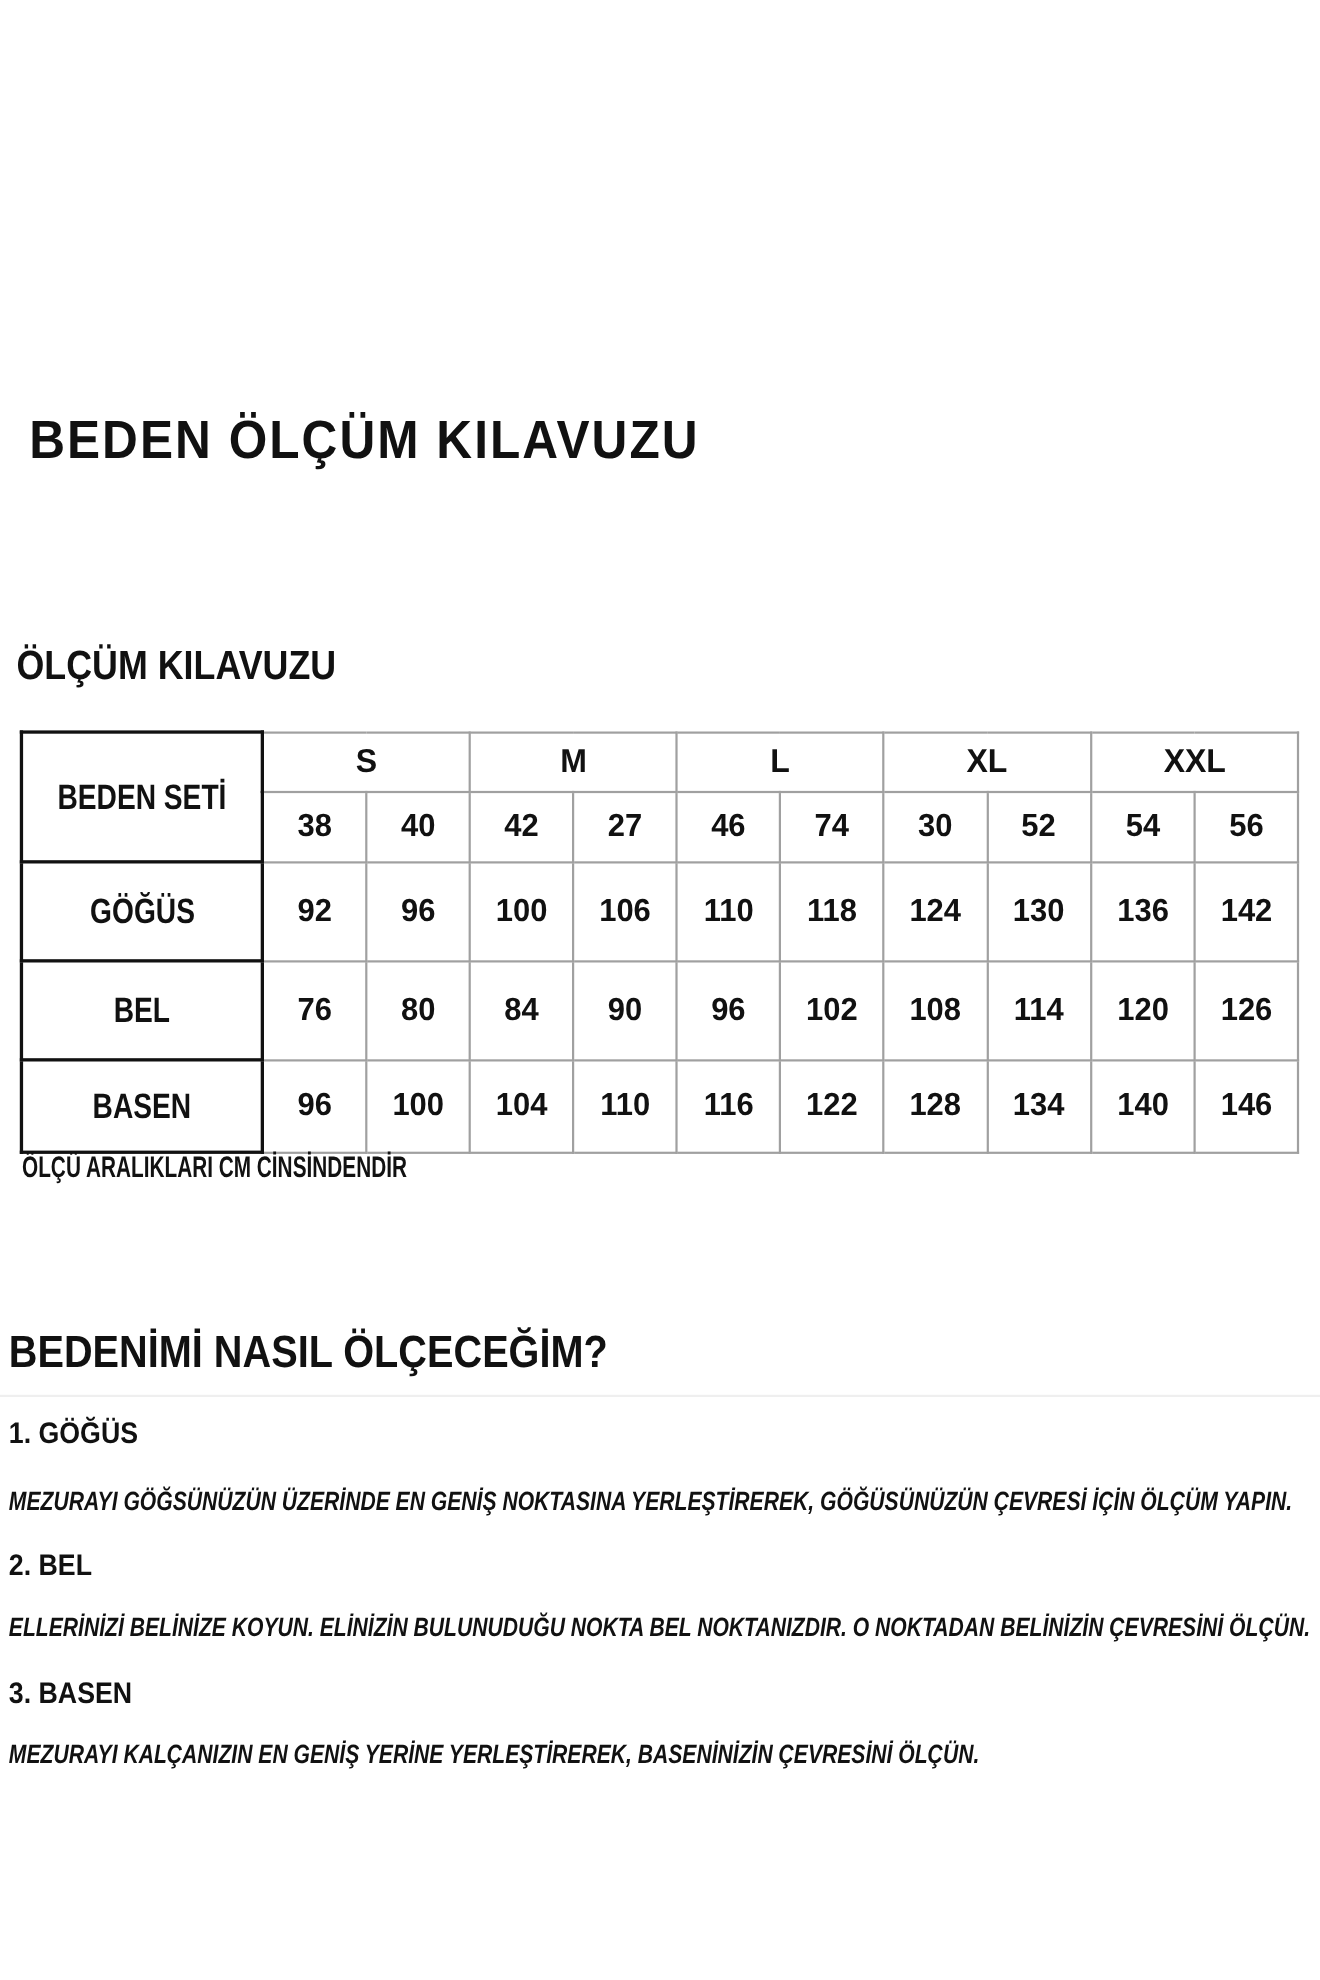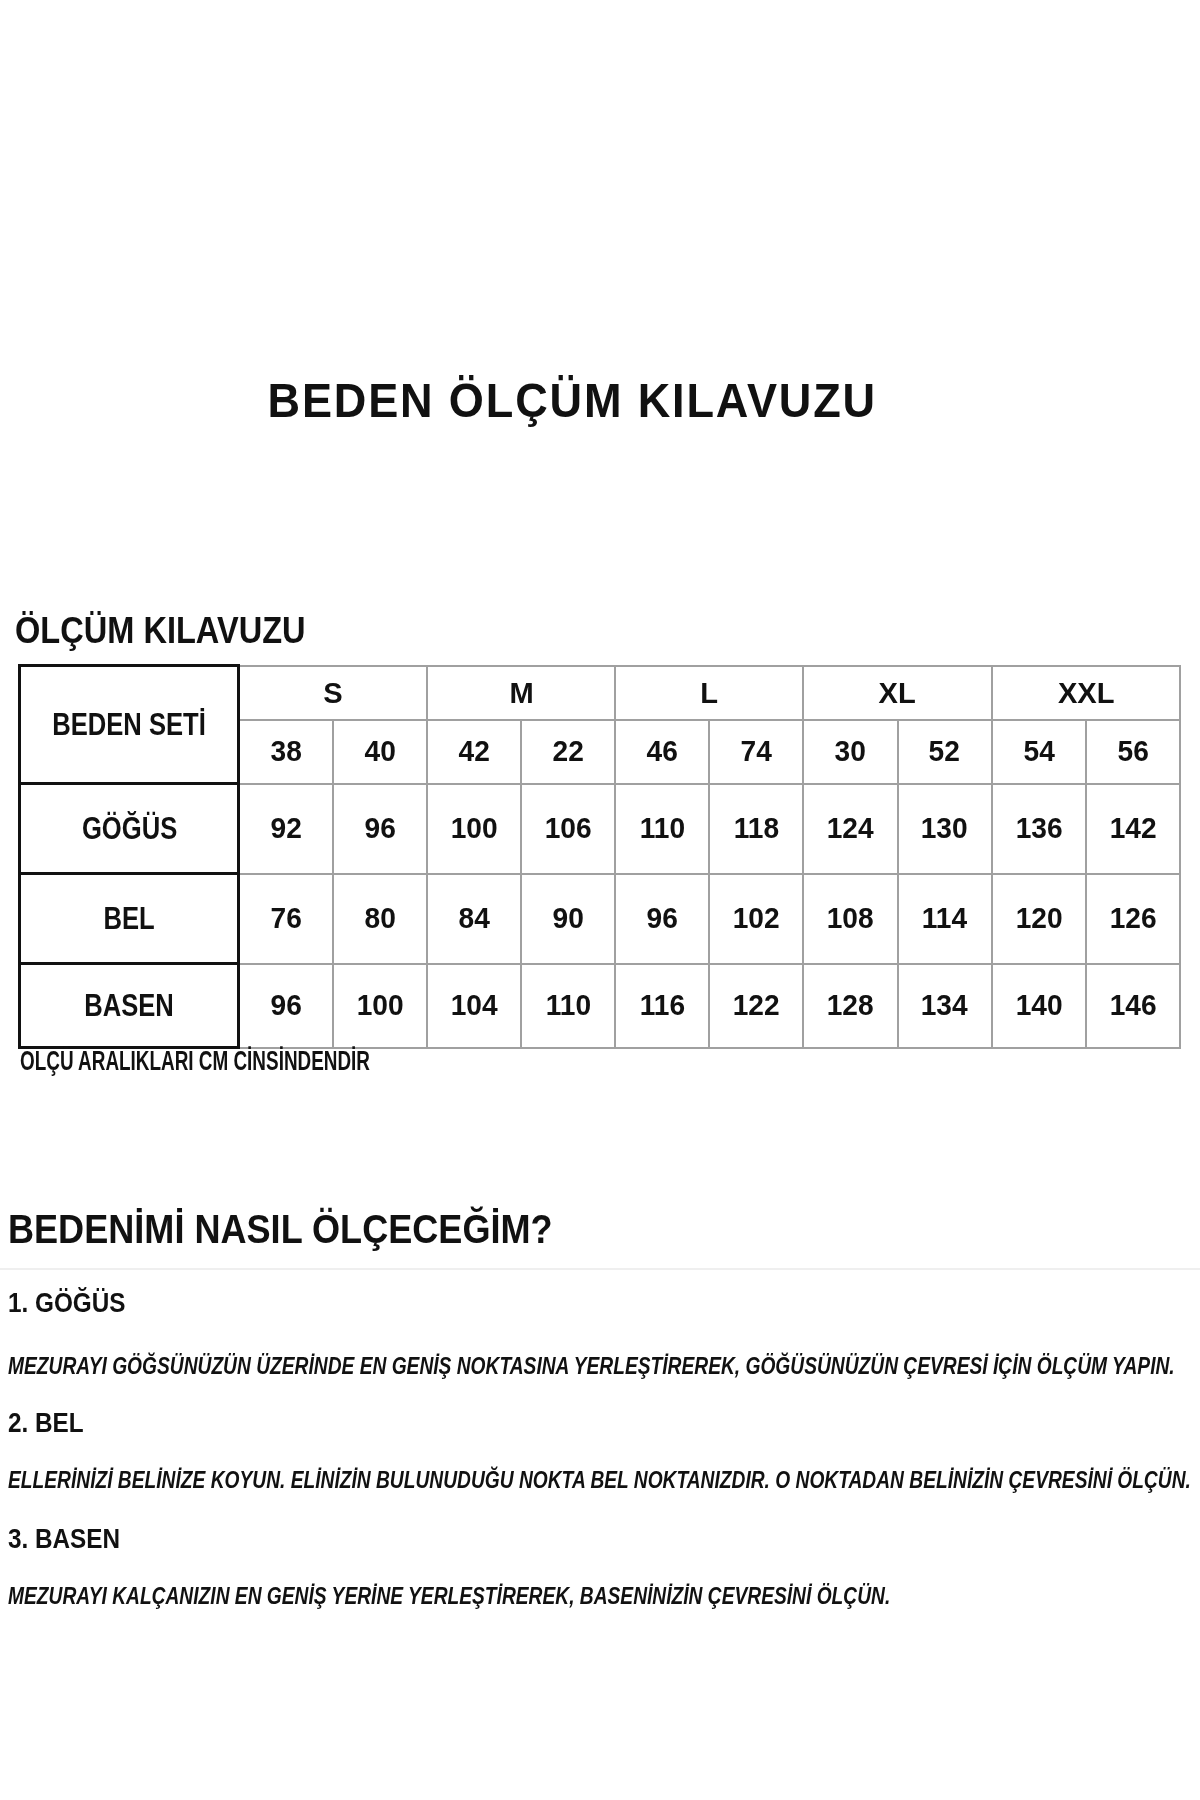--- a/index.html
+++ b/index.html
@@ -9,30 +9,29 @@
     position: relative;
     overflow: hidden;
     font-family: "Liberation Sans", "DejaVu Sans", sans-serif;
     color: #111111;
   }
   .abs { position: absolute; }
 
   
   .page-title {
     top: 372px; left: 0; width: 1145px;
-    text-align: center;
     font-size: 49px; font-weight: bold;
     letter-spacing: 2px;
     white-space: nowrap;
   }
   .page-title > span { display: inline-block; transform: scaleX(0.92); }
 
   
   .section-heading {
-    top: 610px; left: 15px;
+    top: 584px; left: 15px;
     font-size: 37px; font-weight: bold;
     white-space: nowrap;
   }
   .section-heading > span { display: inline-block; transform: scaleX(0.88); transform-origin: left center; }
 
   
   table.size-table {
     position: absolute; top: 664px; left: 18px;
     width: 1163px;
     border-collapse: collapse;
@@ -131,21 +130,21 @@
     <th class="group-cell" colspan="2"><span>S</span></th>
     <th class="group-cell" colspan="2"><span>M</span></th>
     <th class="group-cell" colspan="2"><span>L</span></th>
     <th class="group-cell" colspan="2"><span>XL</span></th>
     <th class="group-cell" colspan="2"><span>XXL</span></th>
   </tr>
   <tr class="r-nums">
     <td class="num-cell"><span>38</span></td>
     <td class="num-cell"><span>40</span></td>
     <td class="num-cell"><span>42</span></td>
-    <td class="num-cell"><span>22</span></td>
+    <td class="num-cell"><span>27</span></td>
     <td class="num-cell"><span>46</span></td>
     <td class="num-cell"><span>74</span></td>
     <td class="num-cell"><span>30</span></td>
     <td class="num-cell"><span>52</span></td>
     <td class="num-cell"><span>54</span></td>
     <td class="num-cell"><span>56</span></td>
   </tr>
   <tr class="r-data">
     <th class="label-cell"><span>GÖĞÜS</span></th>
     <td class="num-cell"><span>92</span></td>

